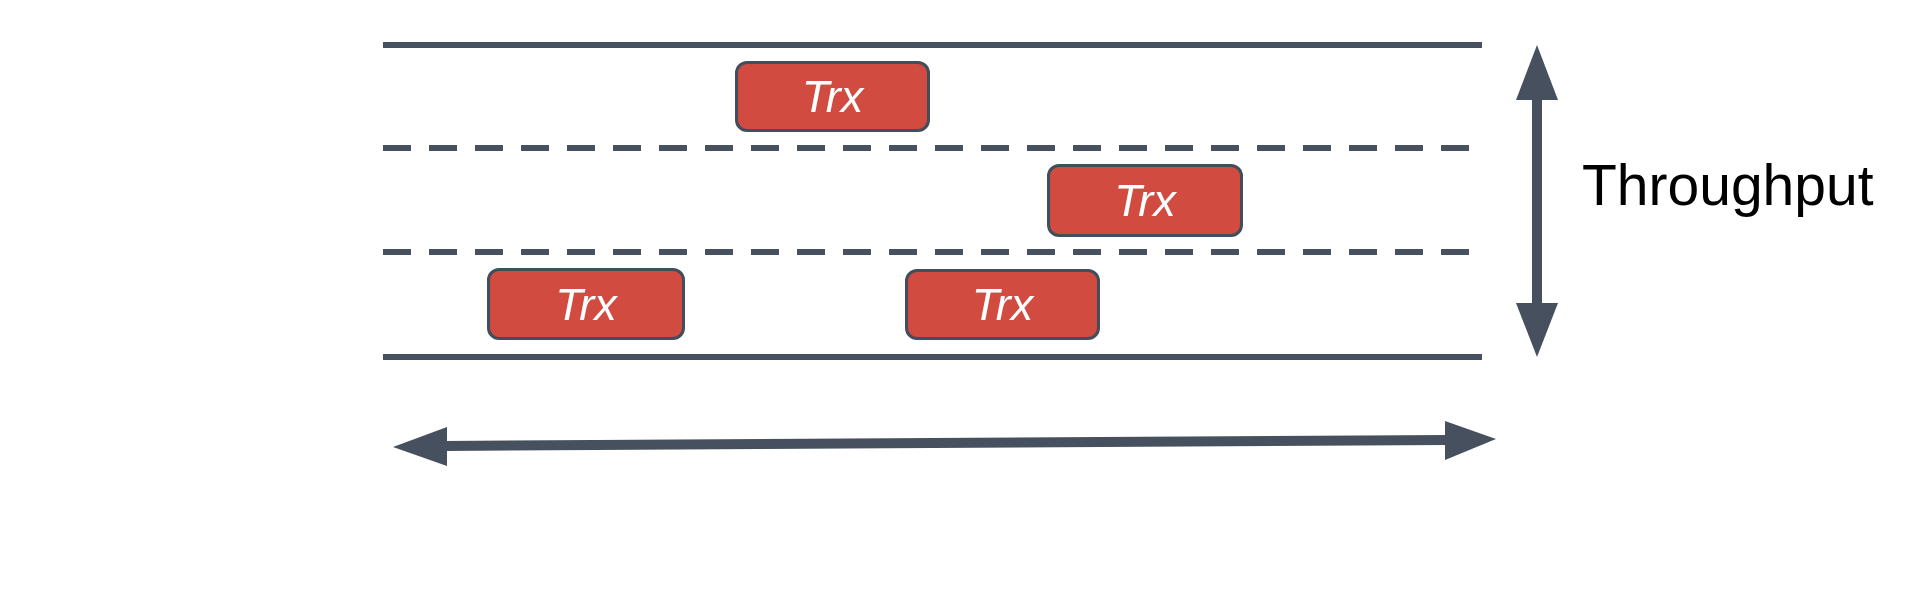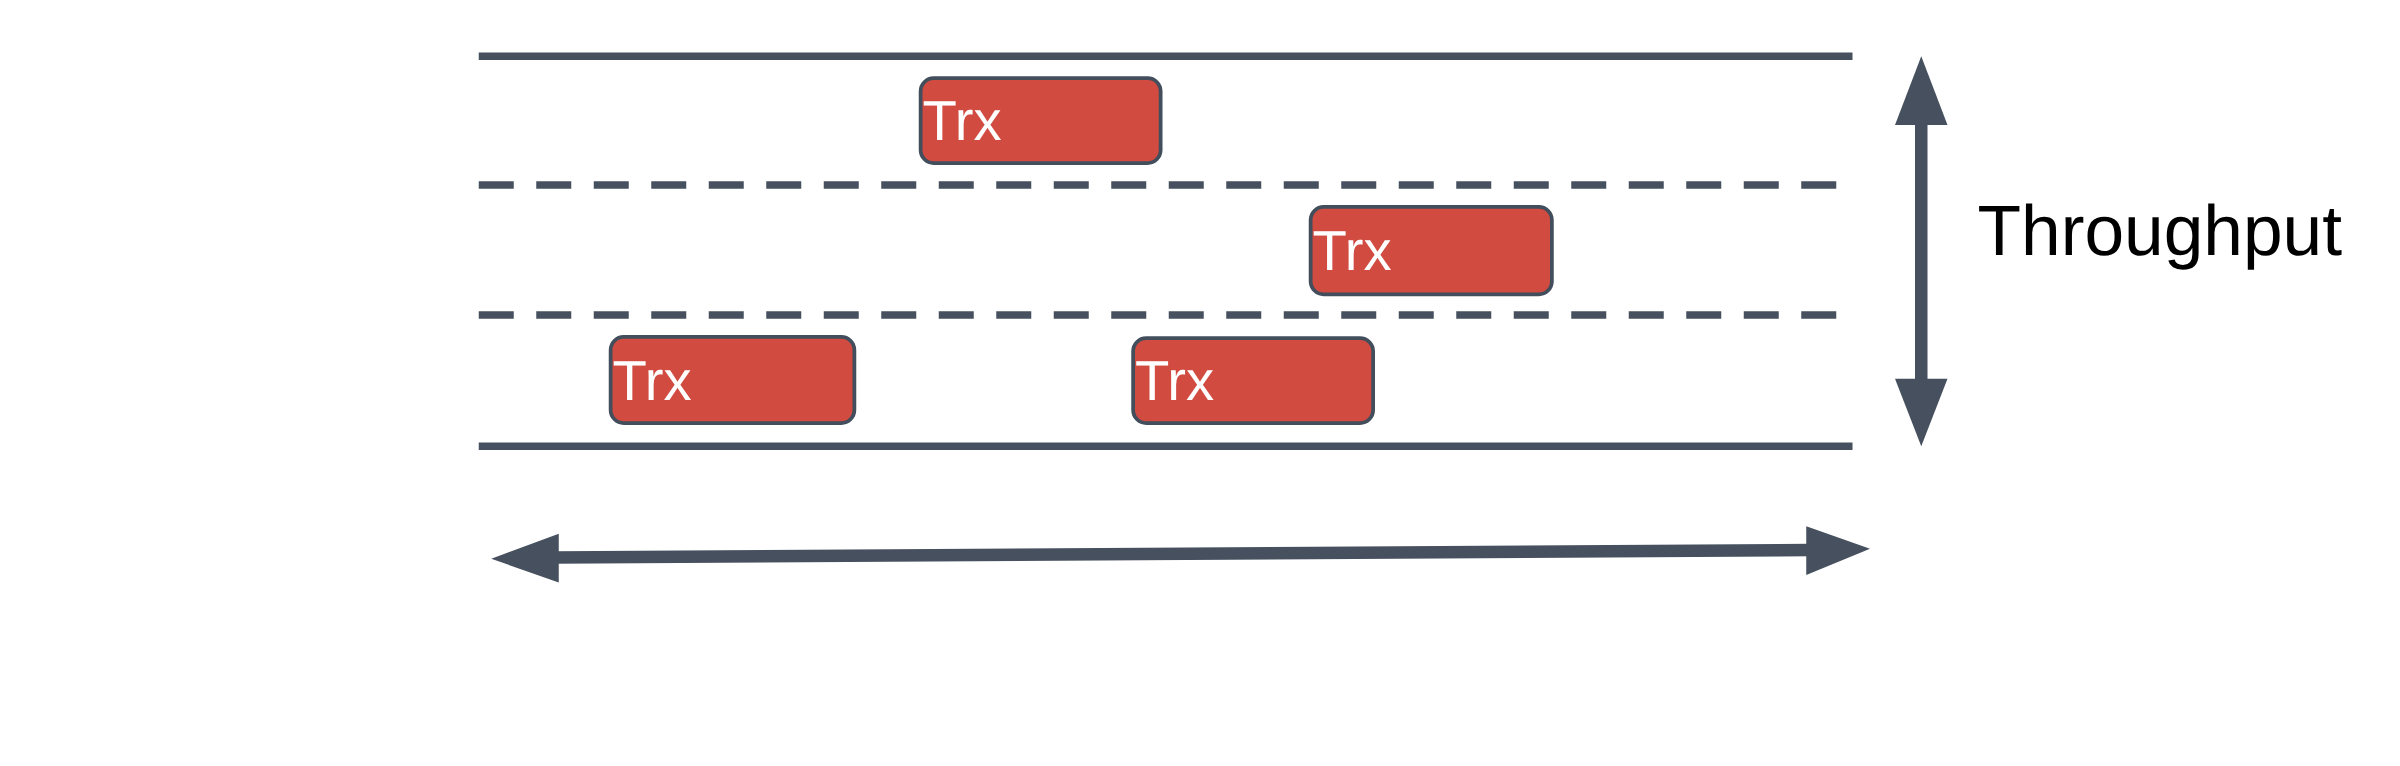--- a/index.html
+++ b/index.html
@@ -39,23 +39,25 @@
     stroke: none;
   }
   .trx-box {
     position: absolute;
     box-sizing: border-box;
     background: var(--trx-fill, #d14b41);
     border: 3px solid var(--trx-border, #434e5c);
     border-radius: 12px;
     display: flex;
     align-items: center;
+    justify-content: center;
     color: var(--trx-text, #ffffff);
     font-size: 45px;
     line-height: 1;
+    font-style: italic;
   }
   .trx-1 { left: 735px;  top: 61px;  width: 195px; height: 71px; }
   .trx-2 { left: 1047px; top: 164px; width: 196px; height: 73px; }
   .trx-3 { left: 487px;  top: 268px; width: 198px; height: 72px; }
   .trx-4 { left: 905px;  top: 269px; width: 195px; height: 71px; }
   .axis-label {
     position: absolute;
     color: var(--label-text, #000000);
     font-size: 57px;
     line-height: 57px;

